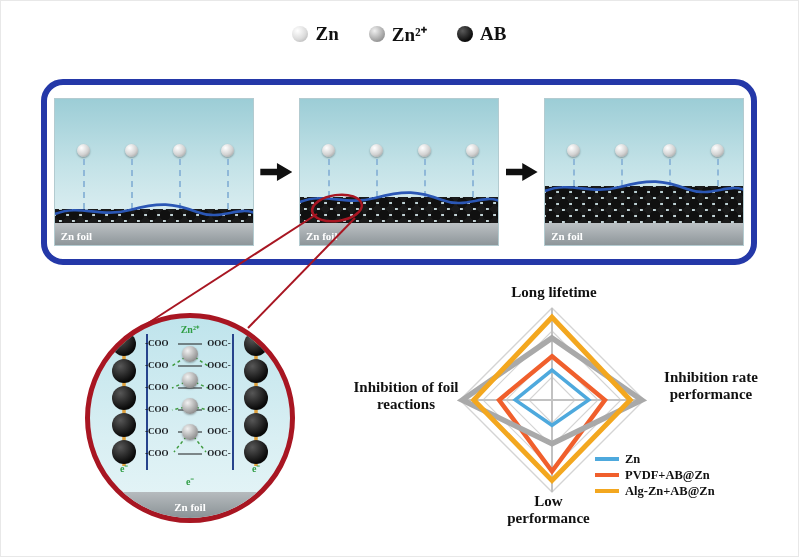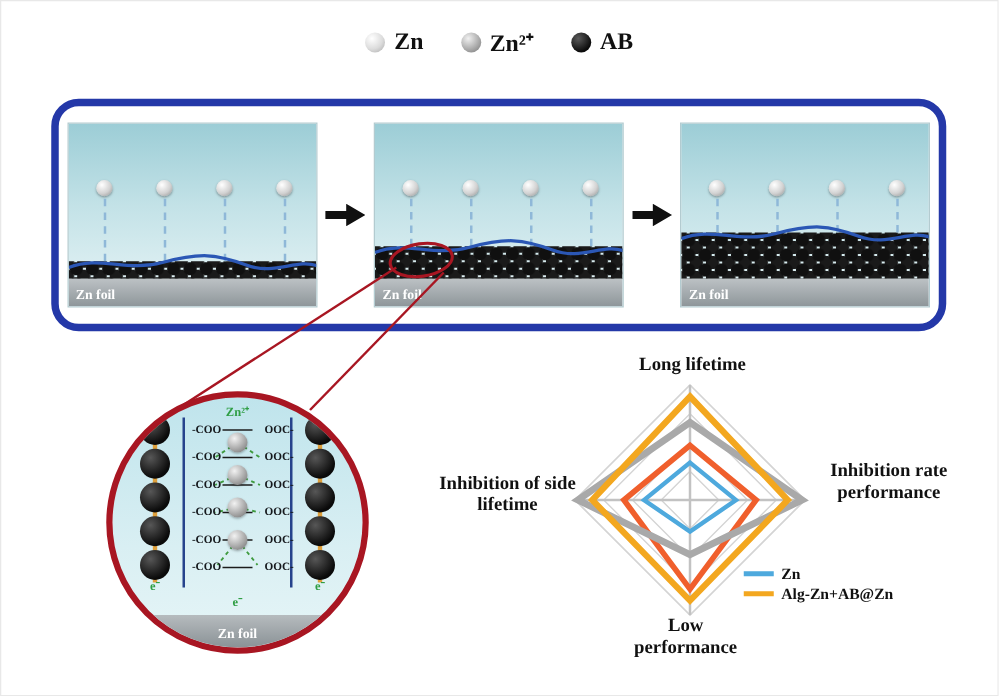--- a/index.html
+++ b/index.html
@@ -60,22 +60,22 @@
   .inset{
     position:absolute;left:84px;top:312px;width:200px;height:200px;
     border:5px solid #a81622;border-radius:50%;overflow:hidden;box-sizing:content-box;
     background:linear-gradient(180deg,#bfe4ec 0%,#d9eff3 60%,#e6f5f7 100%);
     z-index:4;
   }
   .inset-svg{position:absolute;left:0;top:0;width:200px;height:200px;}
   .ion-label{position:absolute;left:76px;top:4px;width:48px;text-align:center;
     color:#2f9e44;font-weight:bold;font-size:10px;}
   .coo-left,.coo-right{position:absolute;width:32px;font-weight:bold;font-size:9px;color:#15181c;}
-  .coo-left{text-align:right;}
-  .coo-right{text-align:right;}
+  .coo-left{}
+  .coo-right{text-align:center;}
   .gsph{position:absolute;width:16px;height:16px;border-radius:50%;
     background:radial-gradient(circle at 35% 30%, #f2f2f2, #a9a9a9 55%, #6d6d6d);
     box-shadow:0 1px 2px rgba(0,0,0,.3);}
   .bsph{position:absolute;width:24px;height:24px;border-radius:50%;
     background:radial-gradient(circle at 35% 30%, #575757, #0a0a0a 70%);}
   .e-label{position:absolute;width:22px;text-align:center;color:#2f9e44;
     font-weight:bold;font-size:10px;}
   .inset-foil{position:absolute;left:0;right:0;bottom:0;height:26px;
     background:linear-gradient(#b6bbbe,#8a9296);}
   .inset-foil span{position:absolute;left:0;right:0;bottom:5px;text-align:center;
@@ -233,38 +233,42 @@
       <div class="bsph" style="left:154px;top:122px;"></div>
       <div class="gsph" style="left:92px;top:28px;"></div>
       <div class="gsph" style="left:92px;top:54px;"></div>
       <div class="gsph" style="left:92px;top:80px;"></div>
       <div class="gsph" style="left:92px;top:106px;"></div>
     </div>
 
   <div class="axis-label top">Long lifetime</div>
   <div class="axis-label right">Inhibition rate performance</div>
   <div class="axis-label bottom">Low performance</div>
-  <div class="axis-label left">Inhibition of side lifetime</div>
+  <div class="axis-label left">Inhibition of foil reactions</div>
 
   <svg id="radar-svg" viewBox="0 0 222 222">
       <polygon points="111,88 134,111 111,134 88,111" fill="none" stroke="#d4d4d4" stroke-width="1.1"></polygon>
       <polygon points="111,65 157,111 111,157 65,111" fill="none" stroke="#d4d4d4" stroke-width="1.1"></polygon>
       <polygon points="111,42 180,111 111,180 42,111" fill="none" stroke="#d4d4d4" stroke-width="1.1"></polygon>
       <polygon points="111,19 203,111 111,203 19,111" fill="none" stroke="#d4d4d4" stroke-width="1.4"></polygon>
       <line x1="111" y1="19" x2="111" y2="203" stroke="#c2c2c2" stroke-width="2"></line>
       <line x1="19" y1="111" x2="203" y2="111" stroke="#c2c2c2" stroke-width="2"></line>
       <polygon points="111,81.1 147.8,111 111,136.3 74.19999999999999,111" fill="none" stroke="#4ea9dd" stroke-width="3.5" stroke-linejoin="miter"></polygon>
       <polygon points="111,67.30000000000001 163.9,111 111,182.3 58.1,111" fill="none" stroke="#f05f2c" stroke-width="4.5" stroke-linejoin="miter"></polygon>
       <polygon points="111,48.9 200.7,111 111,154.7 21.299999999999997,111" fill="none" stroke="#a9a9a9" stroke-width="5.5" stroke-linejoin="miter"></polygon>
       <polygon points="111,28.200000000000003 189.2,111 111,191.5 32.8,111" fill="none" stroke="#f3a71f" stroke-width="5" stroke-linejoin="miter"></polygon>
     </svg>
   <div id="radar-legend">
       <div class="rleg-row">
         <div class="rleg-swatch" style="background:#4ea9dd;"></div>
         <div class="rleg-label">Zn</div>
       </div>
       <div class="rleg-row">
+        <div class="rleg-swatch" style="background:#f05f2c;"></div>
+        <div class="rleg-label">PVDF+AB@Zn</div>
+      </div>
+      <div class="rleg-row">
         <div class="rleg-swatch" style="background:#f3a71f;"></div>
         <div class="rleg-label">Alg-Zn+AB@Zn</div>
       </div>
     </div>
 
 </div>
 
 </body></html>

